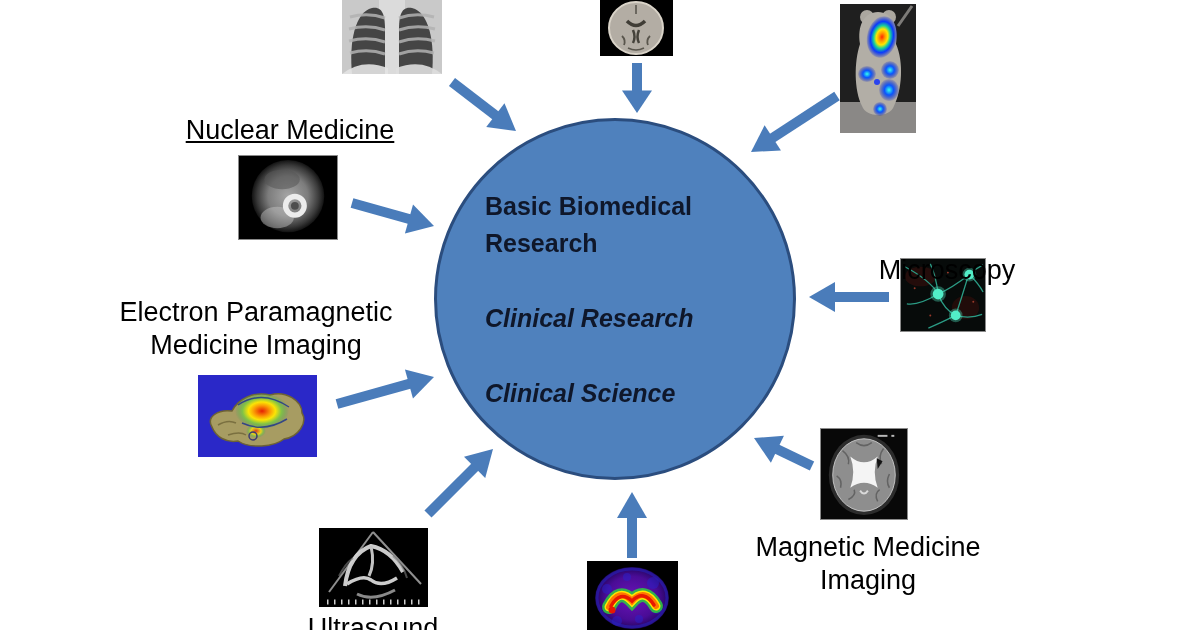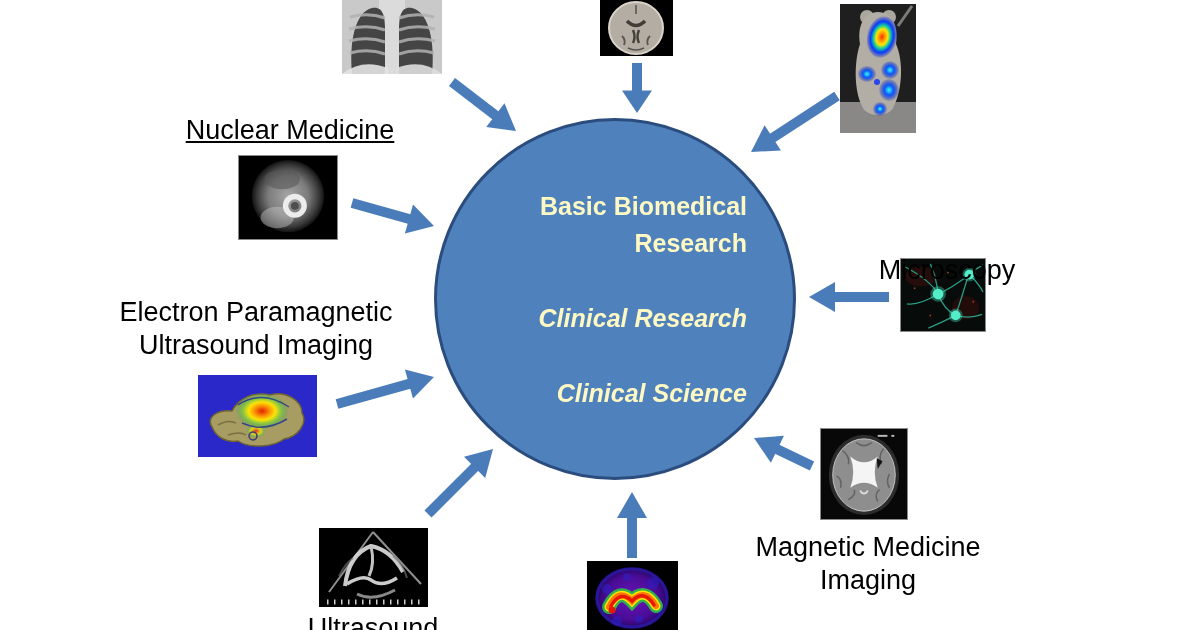--- a/index.html
+++ b/index.html
@@ -8,21 +8,21 @@
     background:#ffffff;font-family:"Liberation Sans",sans-serif;
   }
   .canvas *{box-sizing:border-box;}
   
   .center-circle{
     position:absolute;left:434px;top:118px;width:362px;height:362px;
     border-radius:50%;background:#4f81bd;border:3px solid #2b4d7e;z-index:1;
   }
   .center-text{
     position:absolute;left:48px;top:0;width:262px;height:100%;
-    padding-top:67px;text-align:right;color:#fef9c3;font-weight:bold;
+    padding-top:67px;text-align:left;color:#0f172a;font-weight:bold;
     font-size:25px;line-height:37px;
   }
   .center-line + .center-line{margin-top:38px;font-style:italic;}
   
   .arrow-layer{position:absolute;left:0;top:0;width:1200px;height:630px;z-index:2;pointer-events:none;}
   
   .mod-img{position:absolute;z-index:3;overflow:hidden;}
   .mod-img svg{display:block;width:100%;height:100%;}
   .bordered{border:1px solid #8a8a8a;}
   
@@ -211,21 +211,21 @@
       </g>
       <g fill="#99392a">
           <circle cx="14" cy="30" r="1"></circle>
           <circle cx="48" cy="14" r="1"></circle>
           <circle cx="74" cy="44" r="1"></circle>
           <circle cx="30" cy="58" r="1"></circle>
         </g>
     </svg>
   </div>
 
-  <div class="mod-label" id="epr-label">Electron Paramagnetic Ultrasound Imaging</div>
+  <div class="mod-label" id="epr-label">Electron Paramagnetic Medicine Imaging</div>
   <div class="mod-img" id="epr-img">
     <svg viewBox="0 0 119 82" preserveAspectRatio="none">
       <defs>
         <radialGradient id="eprG">
             <stop offset="0" stop-color="#e81800"></stop>
             <stop offset="0.3" stop-color="#ff9900"></stop>
           <stop offset="0.5" stop-color="#ffe800"></stop>
             <stop offset="0.72" stop-color="#7fc544"></stop>
           <stop offset="1" stop-color="#4d9e5f" stop-opacity="0"></stop>
           </radialGradient>

